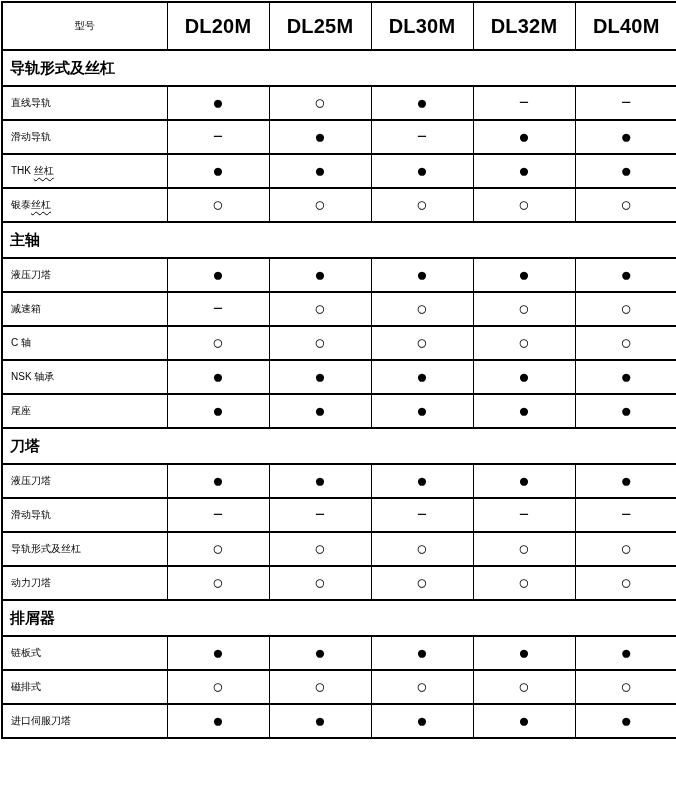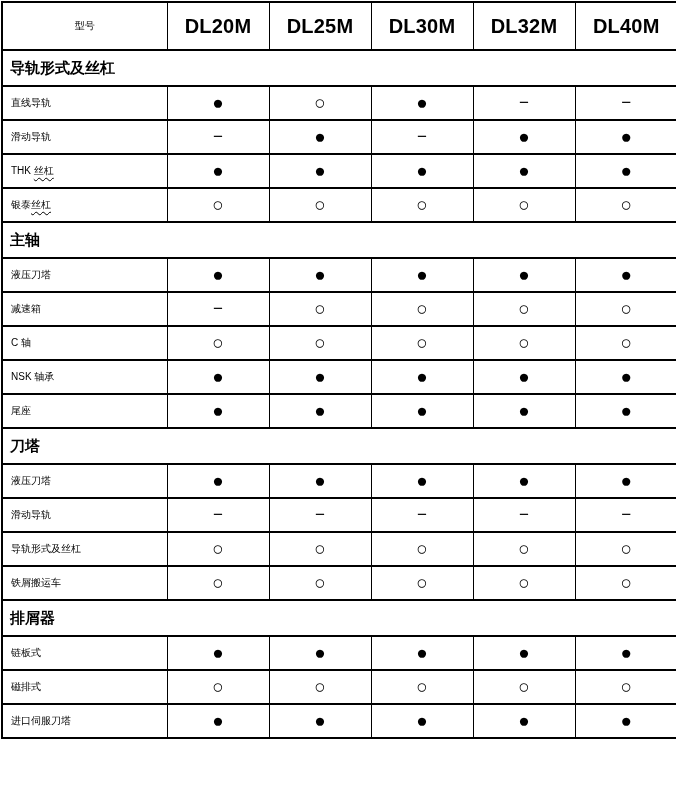--- a/index.html
+++ b/index.html
@@ -159,21 +159,21 @@
       </tr>
       <tr class="h-row">
         <td class="label">导轨形式及丝杠</td>
         <td class="sym"><span class="glyph open">○</span></td>
         <td class="sym"><span class="glyph open">○</span></td>
         <td class="sym"><span class="glyph open">○</span></td>
         <td class="sym"><span class="glyph open">○</span></td>
         <td class="sym"><span class="glyph open">○</span></td>
       </tr>
       <tr class="h-row">
-        <td class="label">铁屑搬运车</td>
+        <td class="label">动力刀塔</td>
         <td class="sym"><span class="glyph open">○</span></td>
         <td class="sym"><span class="glyph open">○</span></td>
         <td class="sym"><span class="glyph open">○</span></td>
         <td class="sym"><span class="glyph open">○</span></td>
         <td class="sym"><span class="glyph open">○</span></td>
       </tr>
       <tr class="h-sec">
         <td colspan="6" class="section">排屑器</td>
       </tr>
       <tr class="h-row">

